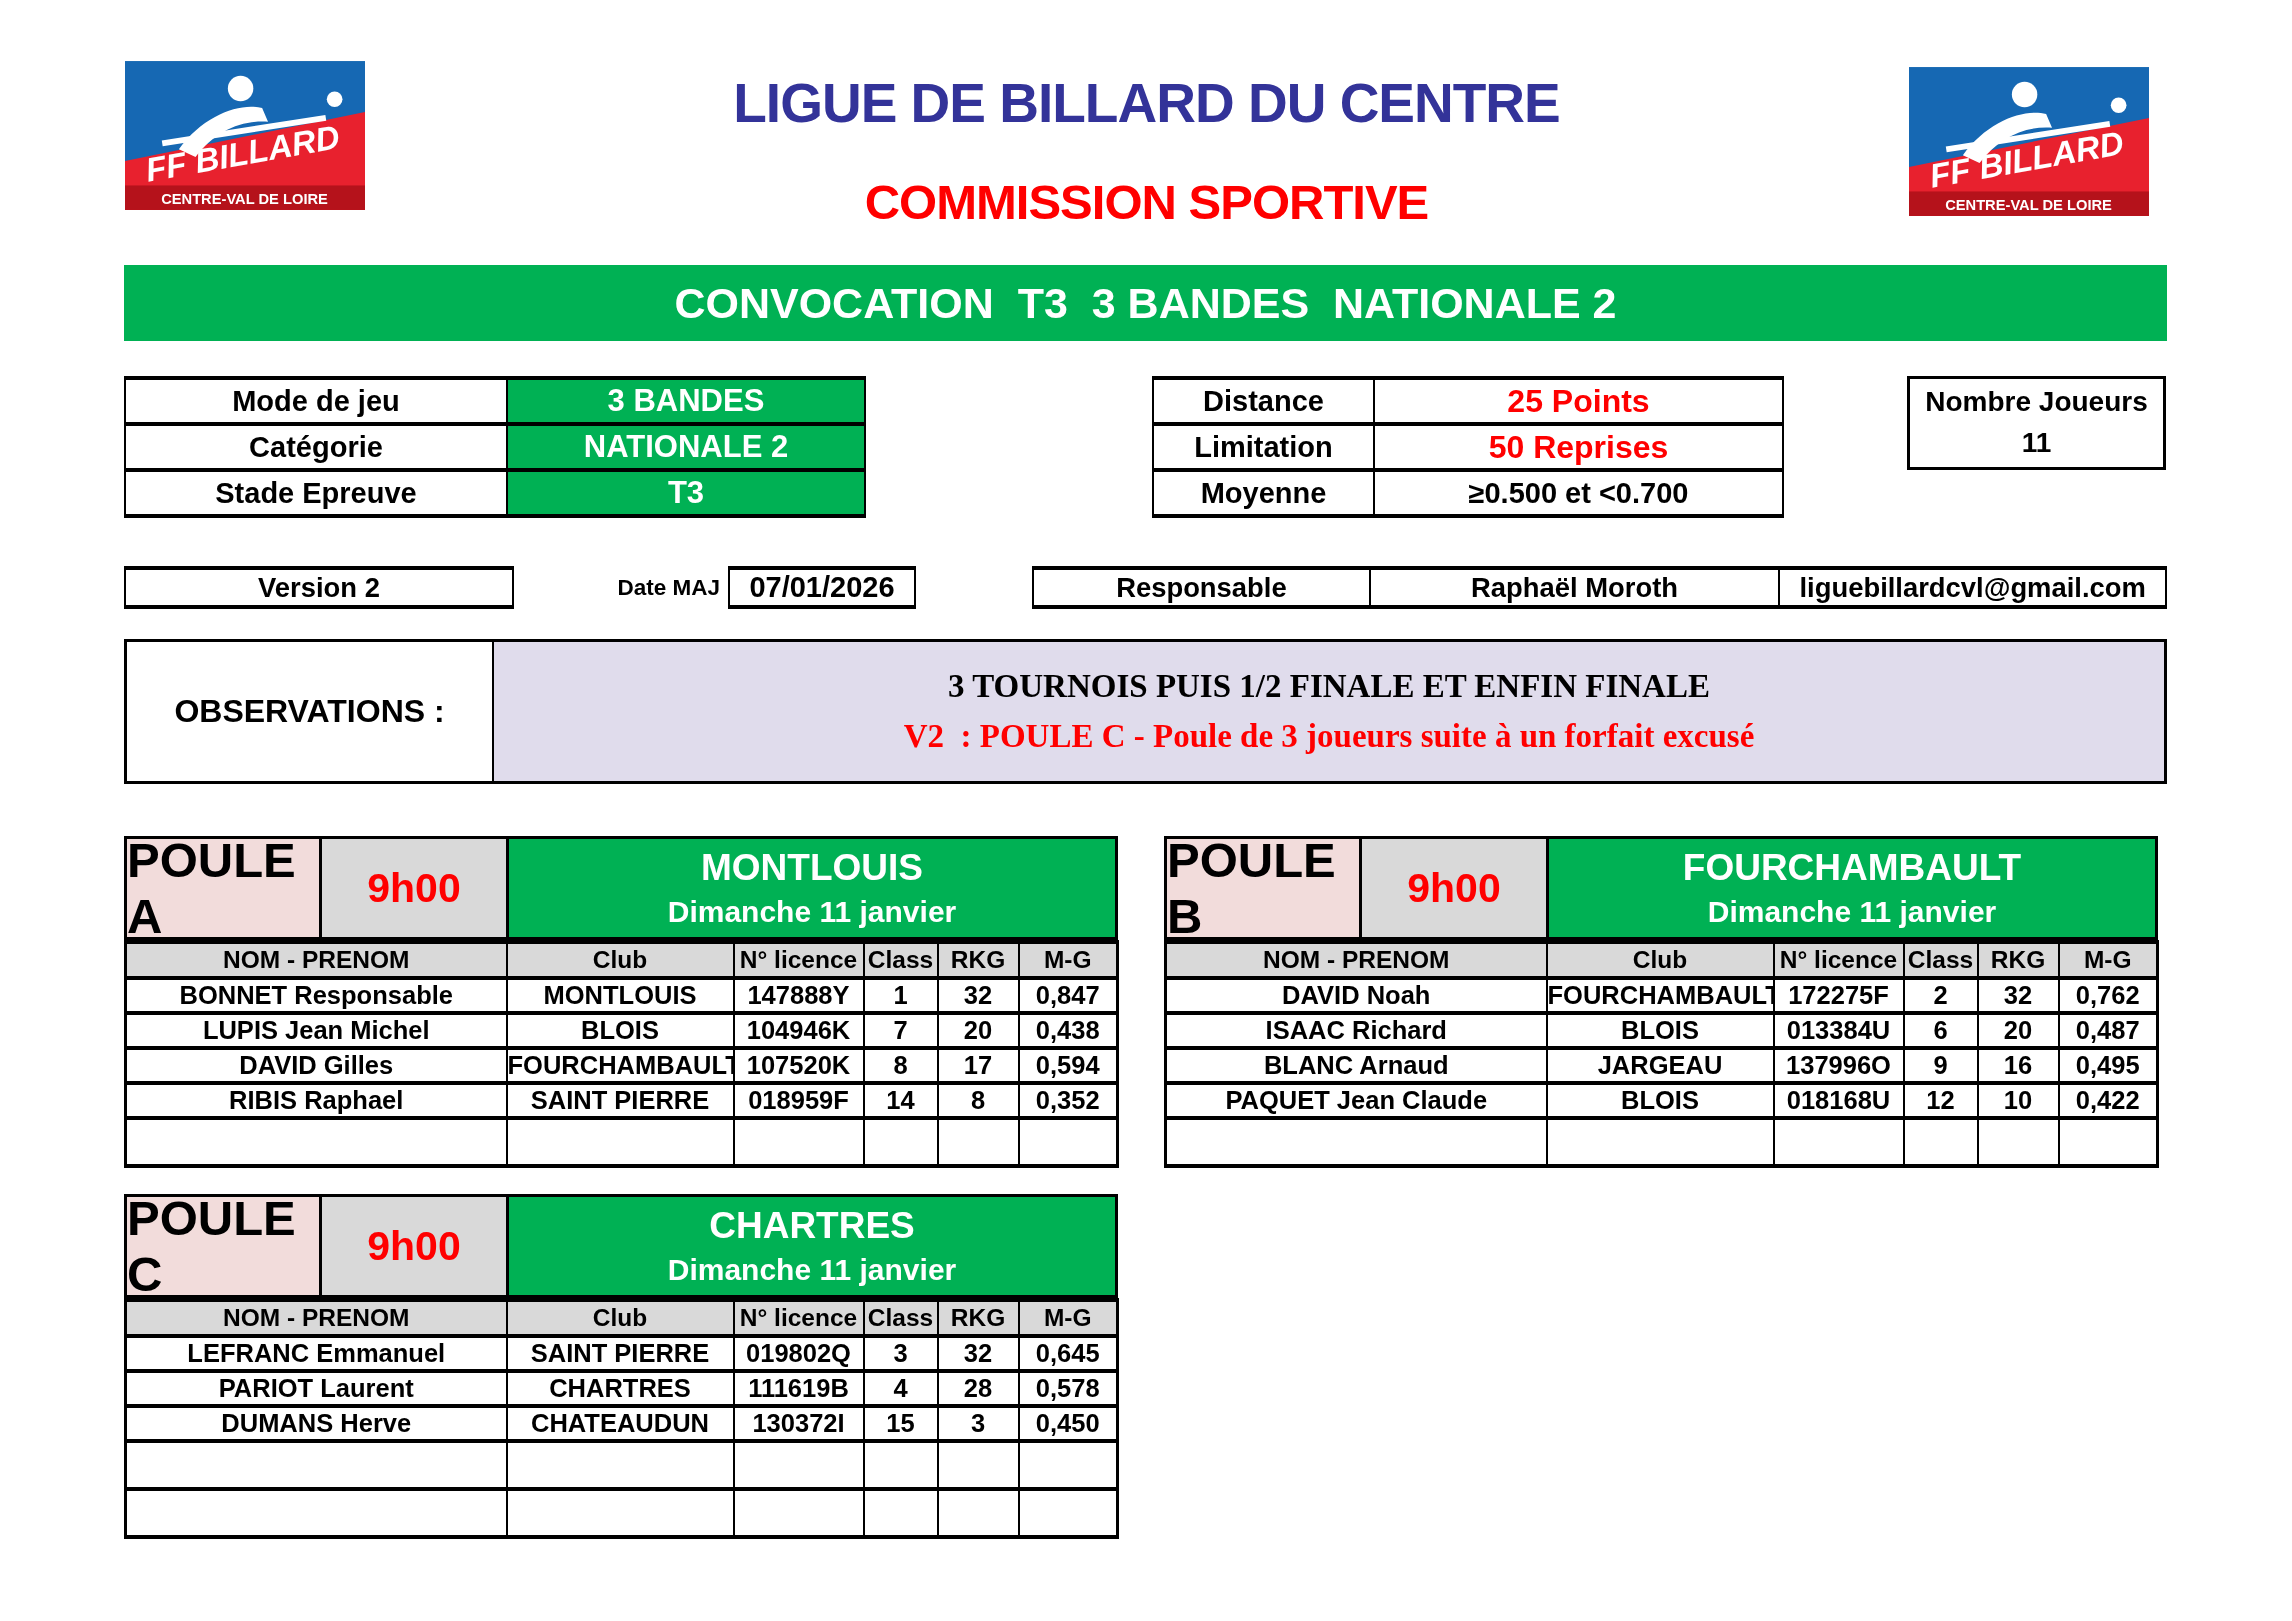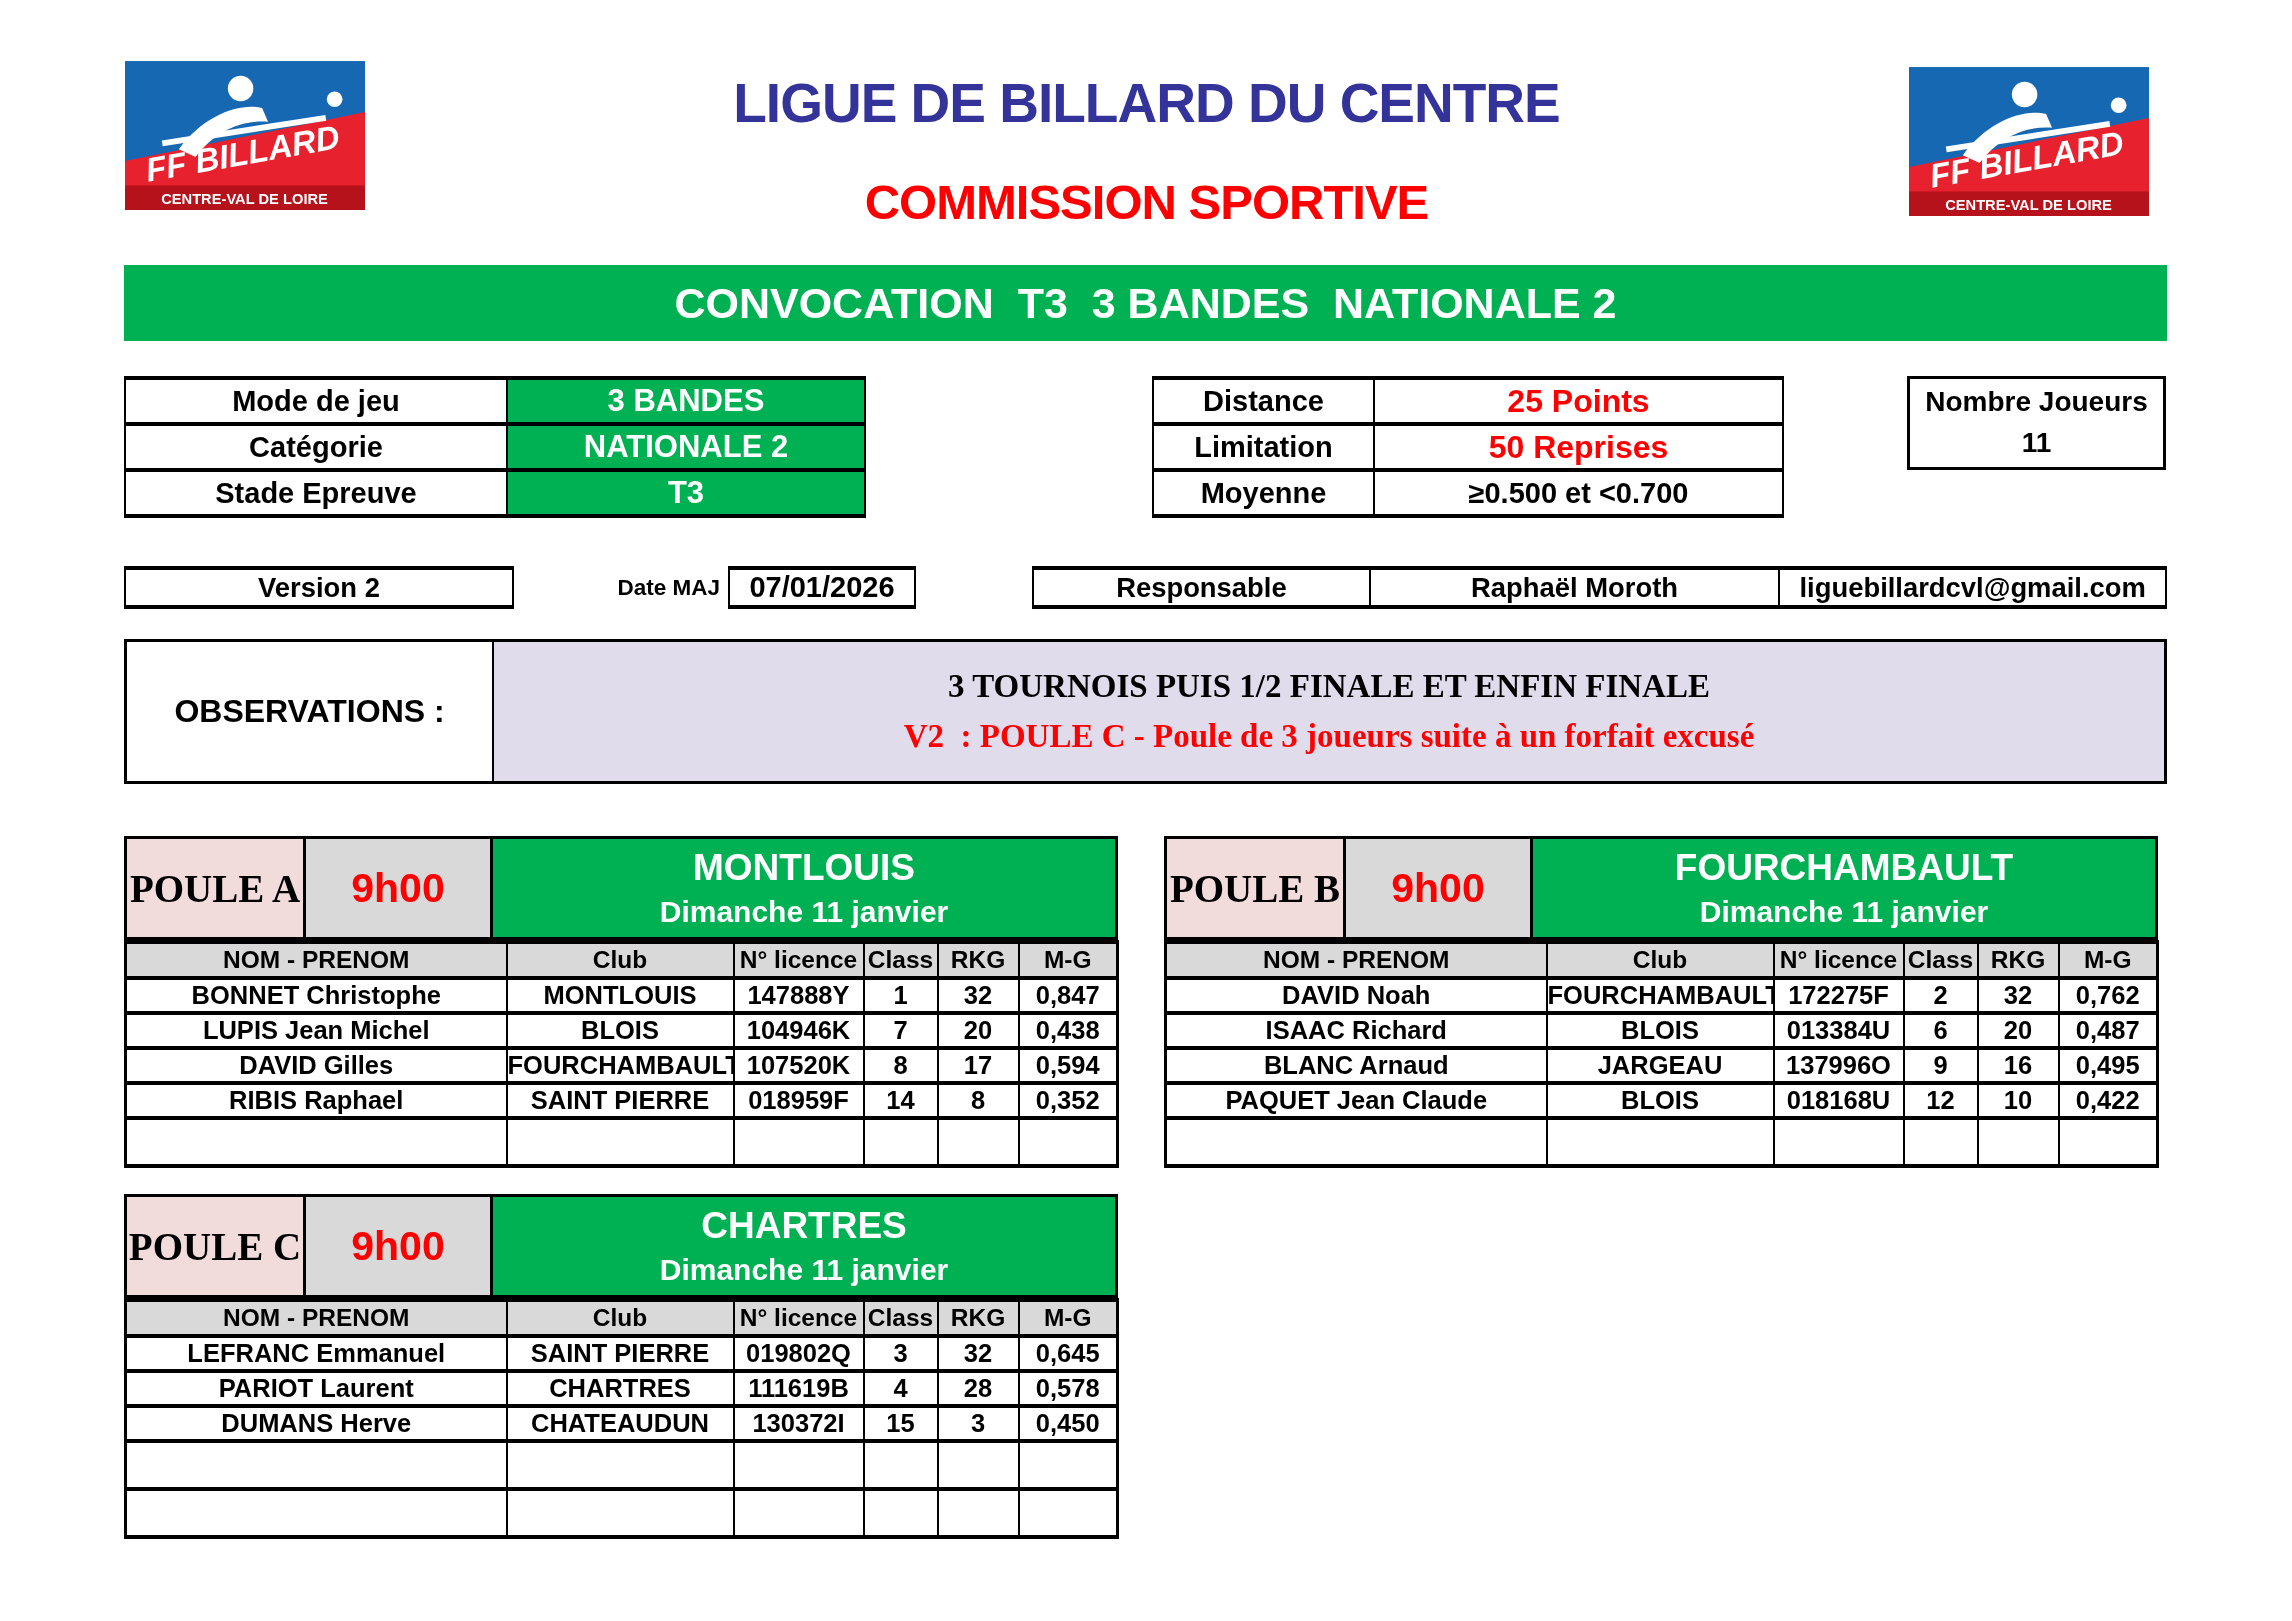--- a/index.html
+++ b/index.html
@@ -48,21 +48,21 @@
   #obs-value{flex:1;background:#E0DCEC;border-left:2.9px solid #000;flex-direction:column;gap:13.7px;font-family:Liberation Serif, serif;}
   #obs-line1{font-size:33px;color:#000;}
   #obs-line2{font-size:33px;color:#ff0000;}
 
   
   .poule{position:absolute;width:994px;}
   #poule-a{left:124px;top:836px;}
   #poule-b{left:1164px;top:836px;}
   #poule-c{left:124px;top:1194px;}
   .poule-head{display:flex;height:104px;border:3.9px solid #000;box-sizing:border-box;}
-  .ph-label{width:176px;background:#F2DCDB;font-size:39px;box-sizing:border-box;font-family:Liberation Serif, serif;}
+  .ph-label{width:192px;background:#F2DCDB;font-size:49px;box-sizing:border-box;}
   .ph-time{width:190px;background:#D9D9D9;color:#ff0000;font-size:41px;border-left:3.9px solid #000;border-right:3.9px solid #000;box-sizing:border-box;}
   .ph-venue{flex:1;background:#00B154;color:#fff;flex-direction:column;gap:5.9px;}
   .ph-venue .venue{font-size:37px;}
   .ph-venue .vdate{font-size:30px;}
   .poule table{width:994px;border:3.9px solid #000;border-top:none;}
   .poule th{height:32px;background:#D9D9D9;font-size:24.5px;}
   .poule td{height:31px;font-size:25.5px;background:#fff;}
   .poule tr.empty-row td{height:44px;}
 </style>
 </head>
@@ -190,21 +190,21 @@
         <th>NOM - PRENOM</th>
         <th>Club</th>
         <th>N° licence</th>
         <th>Class</th>
         <th>RKG</th>
         <th>M-G</th>
       </tr>
         </thead>
       <tbody>
           <tr>
-            <td>BONNET Christophe</td>
+            <td>BONNET Responsable</td>
             <td>MONTLOUIS</td>
             <td>147888Y</td>
             <td>1</td>
             <td>32</td>
             <td>0,847</td>
           </tr>
           <tr>
             <td>LUPIS Jean Michel</td>
             <td>BLOIS</td>
             <td>104946K</td>

